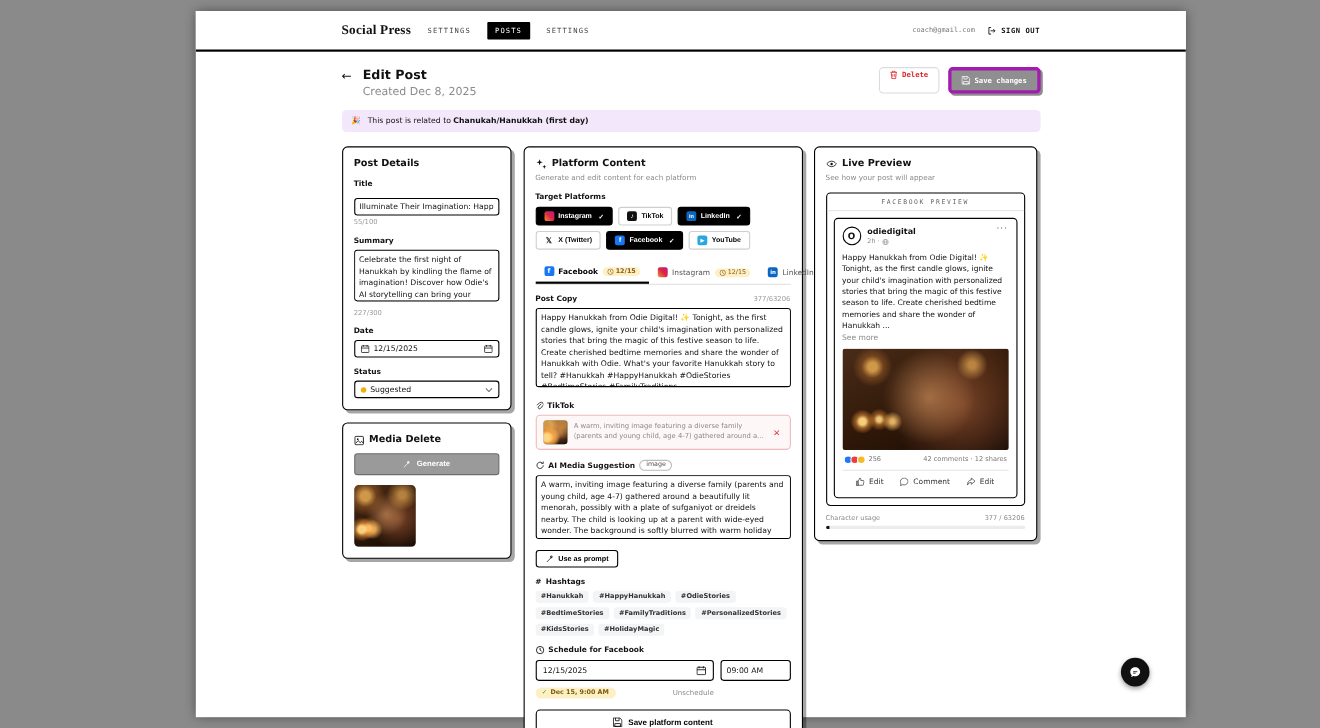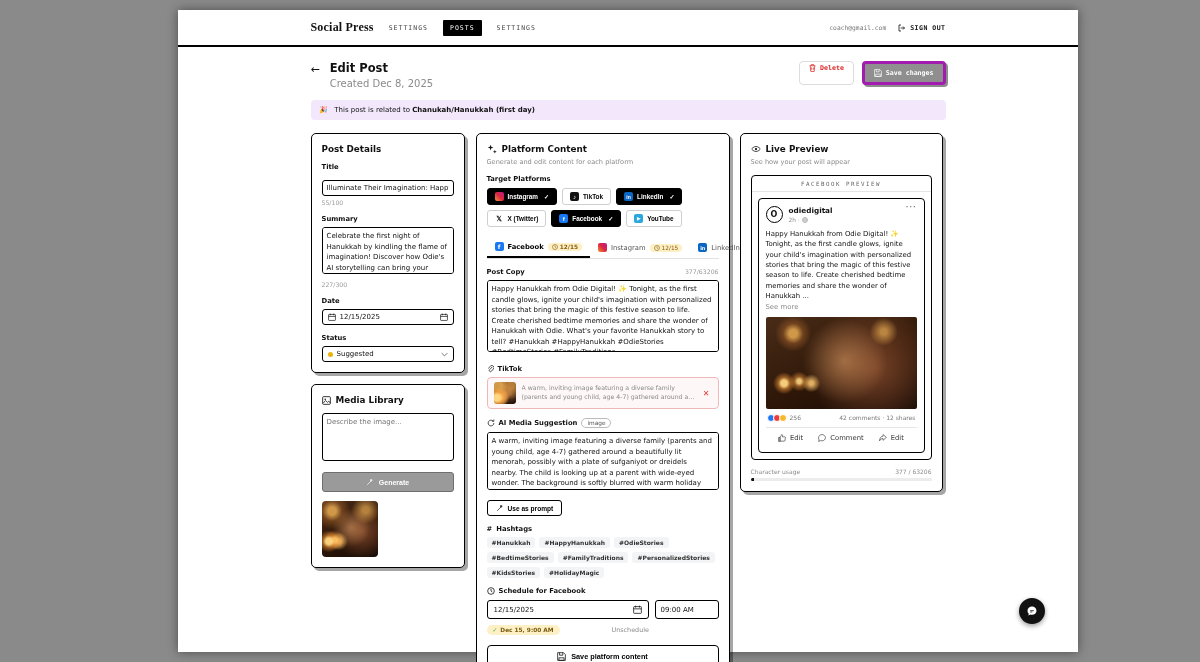--- a/index.html
+++ b/index.html
@@ -230,23 +230,22 @@
           </div>
         </div>
 
         <div class="card" style="margin-top:11px;">
           <div class="card-h">
             <svg class="ic" width="9" height="9" viewBox="0 0 14 14">
                 <rect x="1" y="1" width="12" height="12" rx="1.5" stroke="#111" stroke-width="1.3" fill="none"></rect>
                 <circle cx="5" cy="5" r="1.2" fill="#111"></circle>
                 <path d="M2 11l3.5-4 3 3 2-2 2.5 3" stroke="#111" stroke-width="1.2" fill="none"></path>
               </svg>
-            <span>Media Library</span>
-          </div>
-          <textarea style="height: 48px; margin-top: 8px;" placeholder="Describe the image..."></textarea>
+            <span>Media Delete</span>
+          </div>
           <button class="btn-generate">
             <svg class="ic" width="8" height="8" viewBox="0 0 14 14">
                 <path d="M2 12L10 4M9 2l.6 1.4L11 4l-1.4.6L9 6l-.6-1.4L7 4l1.4-.6z" stroke="#fff" stroke-width="1.2" fill="none"></path>
               </svg>
             <span>Generate</span>
           </button>
           <div class="thumb-lg menorah"></div>
         </div>
       </div>
 

